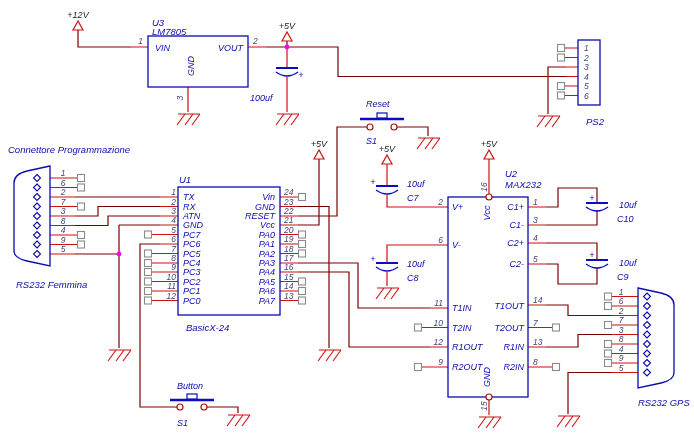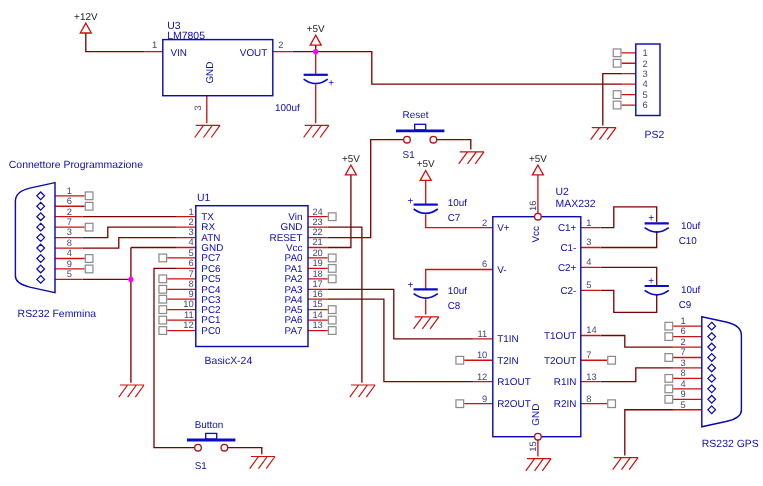--- a/index.html
+++ b/index.html
@@ -1,16 +1,16 @@
 <!DOCTYPE html>
 <html><head>
 <meta charset="utf-8">
 <style>
   html,body{margin:0;padding:0;background:#ffffff;}
-  .canvas{width:590px;height:442px;position:relative;font-family:"Liberation Sans",sans-serif;}
+  .canvas{width:590px;height:442px;position:relative;font-family:"Liberation Sans",sans-serif;font-style:italic;}
   svg text{font-family:"Liberation Sans",sans-serif;}
   .wire{stroke:#7a0101;fill:none;stroke-width:1.2;}
   .stub{stroke:#cc1111;fill:none;stroke-width:1.2;}
   .outline{stroke:#0b0bb0;fill:#ffffff;stroke-width:1.3;}
   .plate{stroke:#0b0bc4;fill:none;stroke-width:2;}
   .arc{stroke:#0b0bc4;fill:none;stroke-width:1.5;}
   .gndsym{stroke:#cc1111;fill:none;stroke-width:1.1;}
   .pwrtri{stroke:#cc1111;fill:#ffffff;stroke-width:1.2;}
   .sq{stroke:#8a8a8a;fill:#ffffff;stroke-width:1.1;}
   .diam{stroke:#0b0bb0;fill:#ffffff;stroke-width:1.1;}

